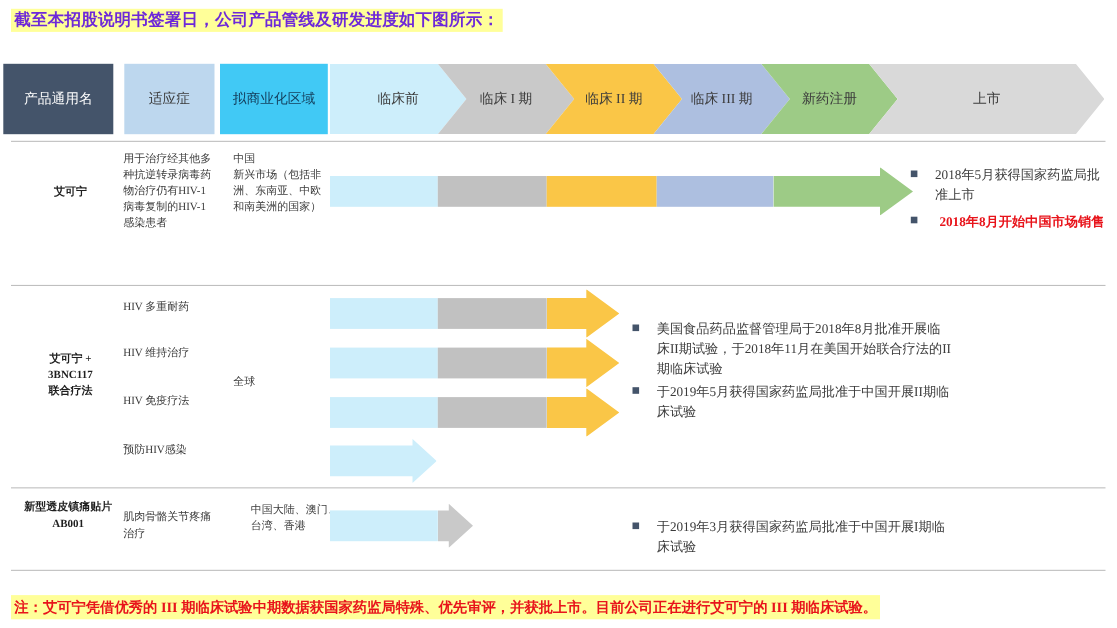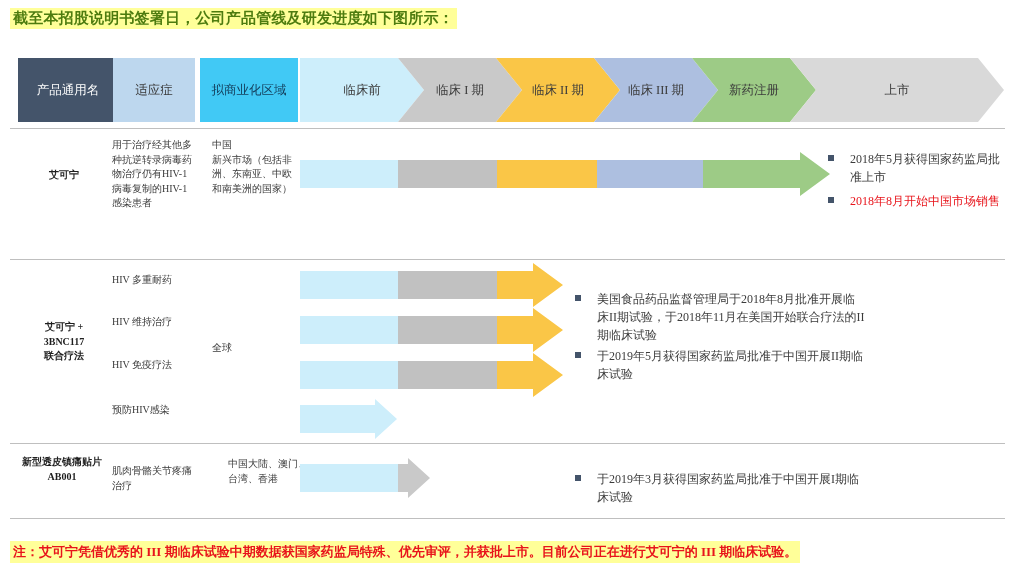--- a/index.html
+++ b/index.html
@@ -21,21 +21,21 @@
     height: 571px;
   }
 
   
   .intro {
     position: absolute;
     left: 10px;
     top: 8px;
     font-size: 15px;
     font-weight: 700;
-    color: #4d7c0f;
+    color: #6d28d9;
     background: #ffff99;
     padding: 1px 3px;
     white-space: nowrap;
     letter-spacing: 0.2px;
   }
 
   
   .header-band {
     position: absolute;
     left: 0;
@@ -119,21 +119,22 @@
     width: 6px;
     height: 6px;
     background: #44546a;
   }
   .note .txt {
     display: block;
     margin-left: 22px;
   }
   .note-red .txt {
     color: #e8141b;
-    font-weight: 400;
+    font-weight: 700;
+    text-align: center;
   }
 
   
   .footer {
     position: absolute;
     left: 10px;
     top: 541px;
     font-size: 13px;
     font-weight: 700;
     color: #e8141b;
@@ -143,21 +144,21 @@
   }
 </style>
 </head>
 <body>
 
 <div class="page">
 
   <div class="intro">截至本招股说明书签署日，公司产品管线及研发进度如下图所示：</div>
 
   <div class="header-band">
-    <div class="hdr hdr-rect" style="left:18px; width:100px; background:#44546a; color:#ffffff;text-align:center;">
+    <div class="hdr hdr-rect" style="left:3px; width:100px; background:#44546a; color:#ffffff;text-align:center;">
       <span>产品通用名</span>
     </div>
     <div class="hdr hdr-rect" style="left:113px; width:82px; background:#bdd7ee;">
       <span>适应症</span>
     </div>
     <div class="hdr hdr-rect" style="left:200px; width:98px; background:#41c9f5; color:#14405e;font-family:Liberation Serif, serif;">
       <span>拟商业化区域</span>
     </div>
     <div class="hdr hdr-chev" style="left:300px; width:124px; background:#cdeefb; clip-path:polygon(0 0, calc(100% - 26px) 0, 100% 50%, calc(100% - 26px) 100%, 0 100%);">
       <span>临床前</span>

